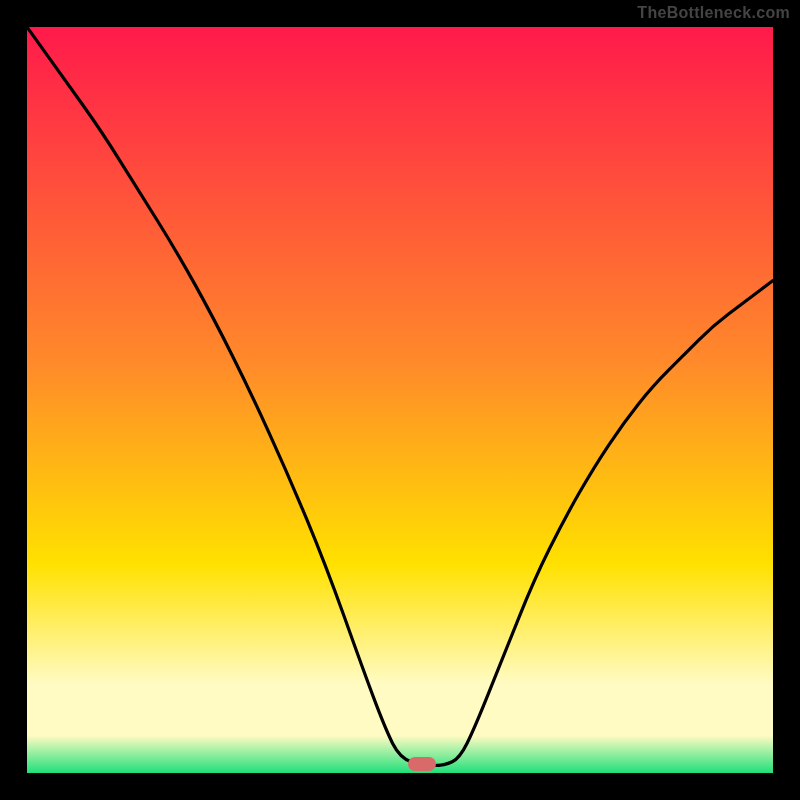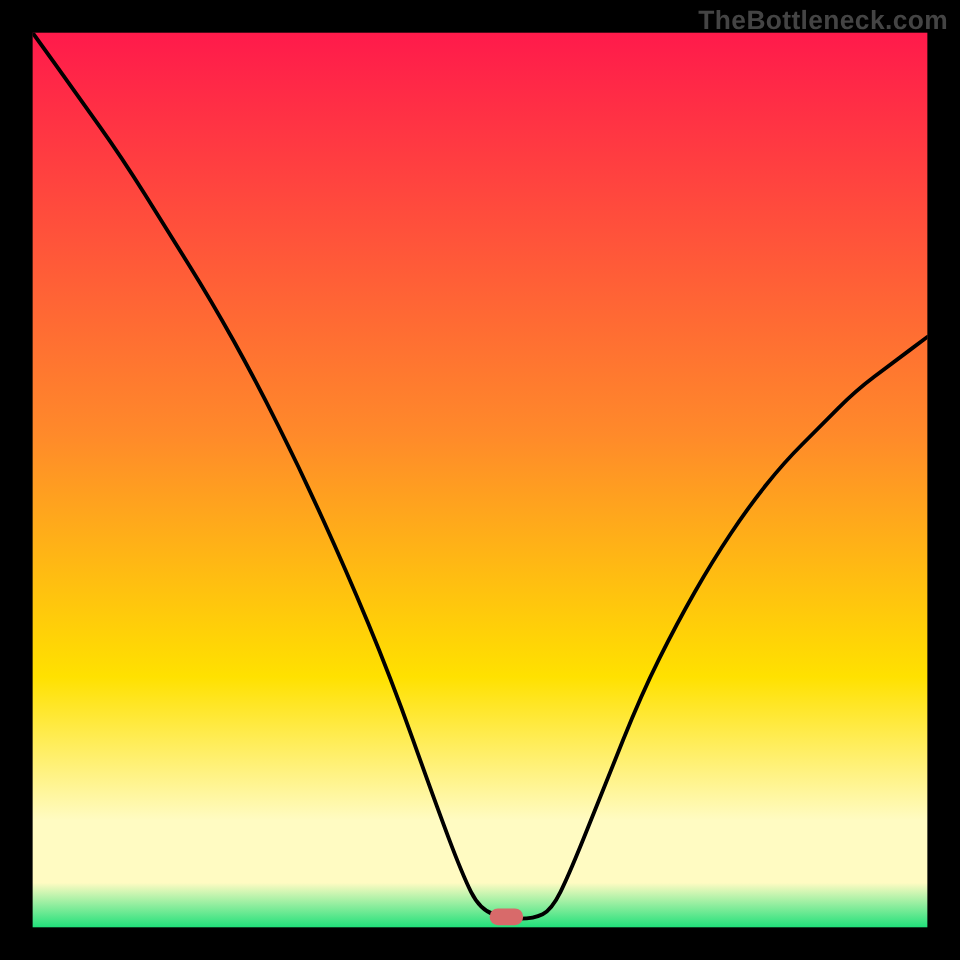--- a/index.html
+++ b/index.html
@@ -15,21 +15,21 @@
     position: relative;
     width: 800px;
     height: 800px;
     background: #000;
   }
   .attribution {
     position: absolute;
     top: 4px;
     right: 10px;
     color: #444;
-    font-size: 22px;
+    font-size: 16px;
     font-weight: 600;
     letter-spacing: 0.3px;
     z-index: 5;
   }
   .plot-wrap {
     position: absolute;
     left: 27px;
     top: 27px;
     width: 746px;
     height: 746px;

